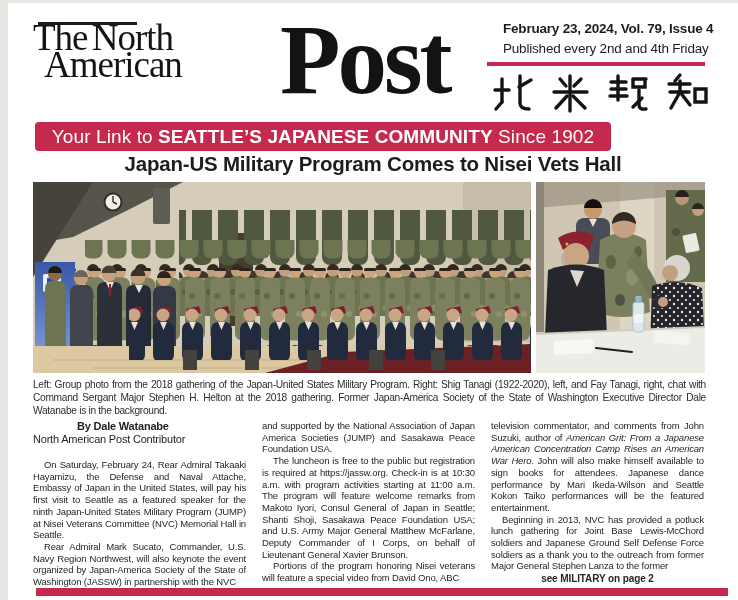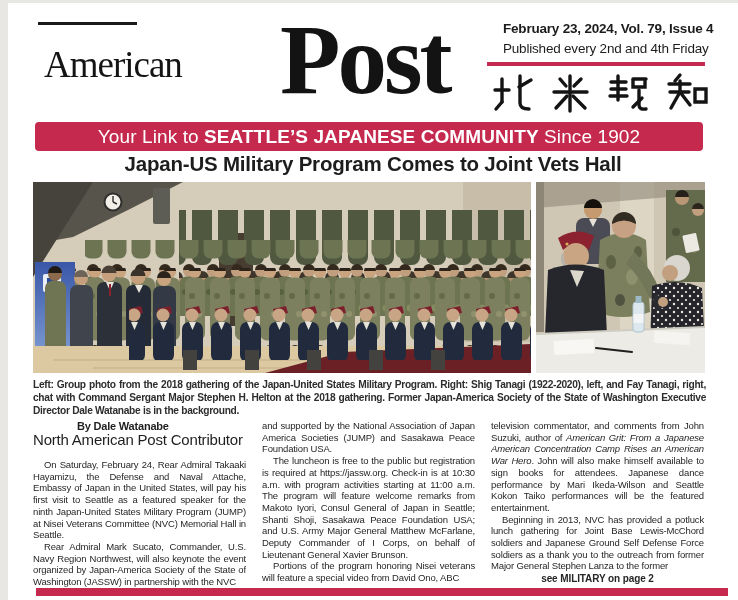--- a/index.html
+++ b/index.html
@@ -15,57 +15,58 @@
   .logo-l2 { position:absolute; left:36px; top:44px; font-family:"Liberation Serif", serif;
              font-size:37px; line-height:36px; color:#141414; letter-spacing:-1px; }
   .logo-post { position:absolute; left:272px; top:1px; font-family:Liberation Serif, serif;
              font-size:99px; line-height:112px; font-weight:600; color:#131313; letter-spacing:-3px; }
   .issue-line { position:absolute; left:495px; top:18px; font-size:13.5px; font-weight:700; color:#1c1c1c; letter-spacing:-0.2px;text-align:center; }
   .pub-line   { position:absolute; left:495px; top:38px; font-size:13.5px; font-weight:400; color:#1c1c1c; letter-spacing:-0.2px; }
   .red-underline { position:absolute; left:479px; top:59px; width:218px; height:3.5px; background:#c5294e; }
   .kanji-svg { position:absolute; left:482px; top:66px; width:222px; height:48px; }
 
   
-  .banner { position:absolute; left:27px; top:119px; width:668px; height:29px; background:#c5294e;
+  .banner { position:absolute; left:27px; top:119px; width:576px; height:29px; background:#c5294e;
             border-radius:4px; color:#ffffff; font-size:19px; line-height:29px; text-align:center;
             letter-spacing:0.1px; white-space:nowrap; }
   .banner b { font-weight:700; }
   .headline { position:absolute; left:0; top:149px; width:730px; text-align:center;
               font-size:20.5px; font-weight:700; color:#1d1d1d; letter-spacing:-0.2px; }
 
   
   .photo { position:absolute; top:179px; height:191px; overflow:hidden; }
   .photo-left  { left:25px;  width:498px; }
   .photo-right { left:528px; width:169px; }
   .photo svg { display:block; width:100%; height:100%; }
 
   
-  .caption { position:absolute; left:25px; top:375px; width:673px; font-size:10.2px; font-weight:700;
+  .caption { position:absolute; left:25px; top:375px; width:673px; font-size:10.2px; font-weight:400;
              color:#2d2d2d; line-height:13px; text-align:justify; letter-spacing:-0.3px; }
 
   
   .cols { position:absolute; left:25px; top:417px; width:680px; height:168px; overflow:hidden; }
   .col  { position:absolute; top:0; width:213px; height:168px; overflow:hidden;
           font-size:9.5px; line-height:11.7px; color:#262626; text-align:justify; letter-spacing:-0.15px; }
   .col-1 { left:0; }  .col-2 { left:229px; }  .col-3 { left:458px; }
   .byline-name { font-size:11px; font-weight:700; line-height:13px; color:#1f1f1f; letter-spacing:-0.2px;padding-left:44px; }
-  .byline-role { font-size:15px; line-height:13px; color:#1f1f1f; letter-spacing:-0.2px; margin-bottom:13px; }
+  .byline-role { font-size:11px; line-height:13px; color:#1f1f1f; letter-spacing:-0.2px; margin-bottom:13px; }
   .col p.ind { text-indent:11px; }
   .col .book-title { font-style:italic; }
   .see-more { text-align:center; font-weight:700; font-size:10px; margin-top:1px; letter-spacing:-0.1px; }
 
   .footer-bar { position:absolute; left:28px; top:585px; width:692px; height:8px; background:#c5294e; }
 </style>
 </head>
 <body>
 
 <div class="stage">
   <div class="page">
 
     <div class="logo-rule"></div>
+    <div class="logo-l1">The North</div>
     <div class="logo-l2">American</div>
     <div class="logo-post">Post</div>
     <div class="issue-line">February 23, 2024, Vol. 79, Issue 4</div>
     <div class="pub-line">Published every 2nd and 4th Friday</div>
     <div class="red-underline"></div>
 
     <svg class="kanji-svg" viewBox="0 0 222 48" stroke="#141414" stroke-width="3.4" stroke-linecap="round" fill="none" aria-label="北米報知">
       <g transform="translate(2,3)">
         <path d="M10,7 V30"></path>
           <path d="M3,18 H17"></path>
@@ -97,21 +98,21 @@
           <path d="M4,20 H23"></path>
         <path d="M14,9 V20"></path>
           <path d="M14,20 L5,36"></path>
           <path d="M14,20 L24,33"></path>
         <path d="M29,17 H40 V30 H29 Z"></path>
       </g>
     </svg>
 
     <div class="banner"><span>Your Link to </span><b>SEATTLE’S JAPANESE COMMUNITY</b><span> Since 1902</span></div>
 
-    <h1 class="headline">Japan-US Military Program Comes to Joint Vets Hall</h1>
+    <h1 class="headline">Japan-US Military Program Comes to Nisei Vets Hall</h1>
 
     <div class="photo photo-left">
       <svg viewBox="0 0 498 191" preserveAspectRatio="none">
         <defs>
           <pattern id="rowA" width="26" height="84" patternUnits="userSpaceOnUse">
             <circle cx="13" cy="13" r="6.5" fill="#b2926f"></circle>
             <path d="M6,12 a7,7 0 0 1 14,0" fill="#3e362a"></path>
             <rect x="3" y="19" width="20" height="64" rx="8" fill="#50593f"></rect>
           </pattern>
           <pattern id="rowB" width="24" height="78" patternUnits="userSpaceOnUse">

